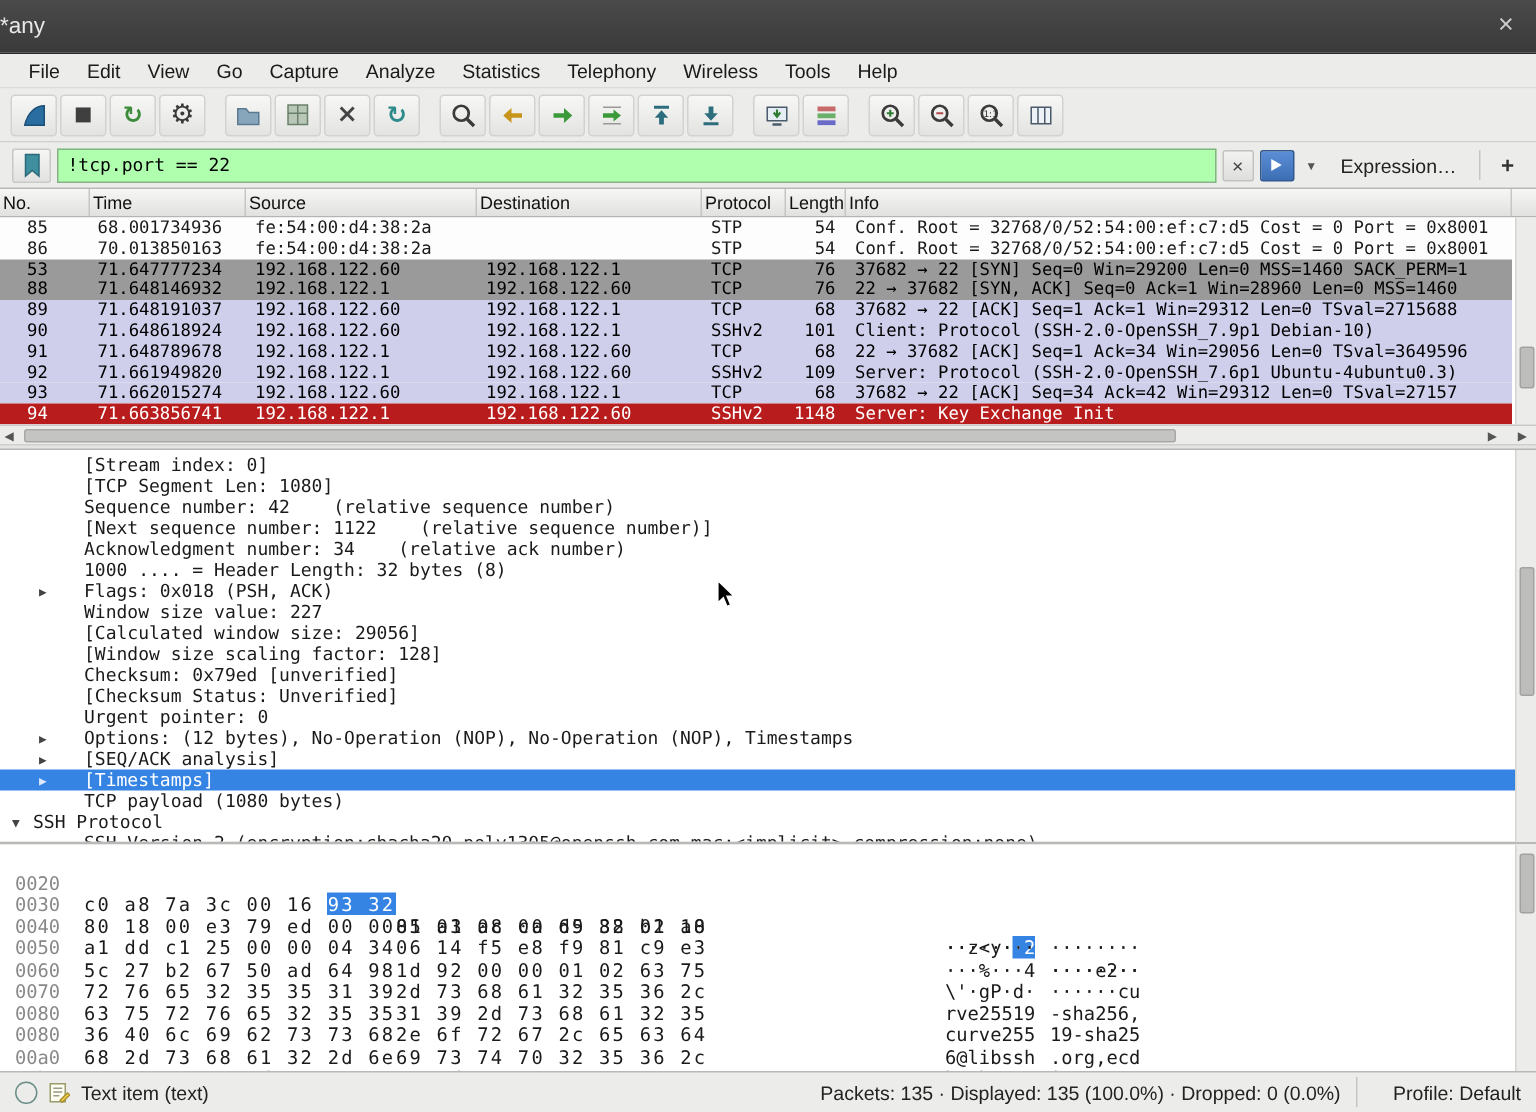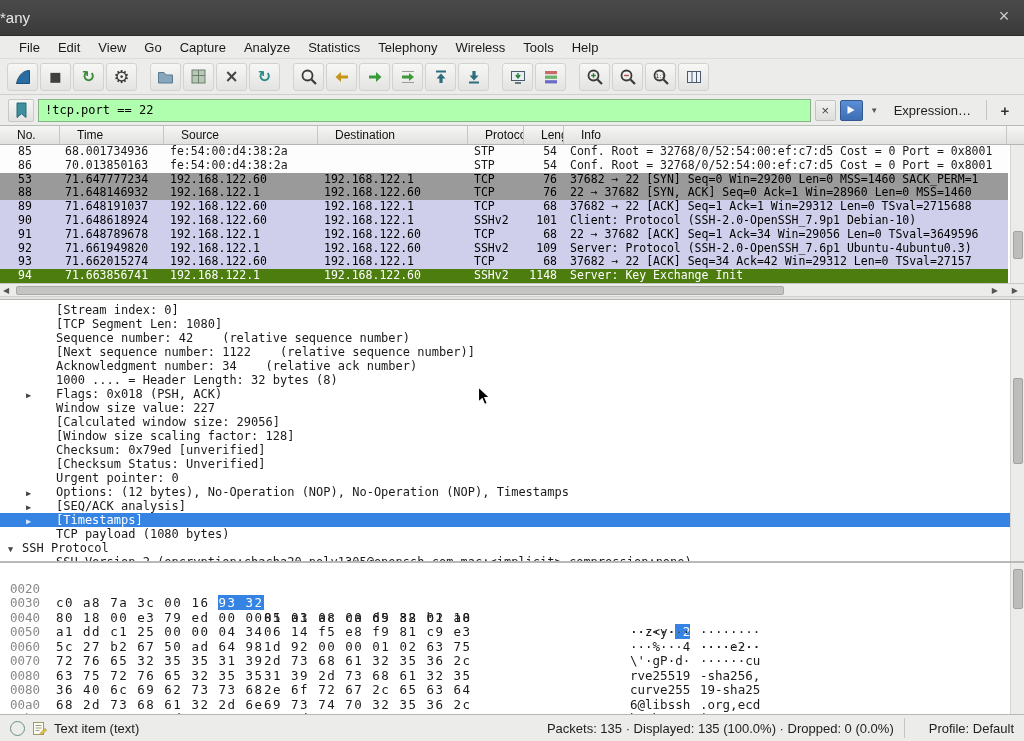--- a/index.html
+++ b/index.html
@@ -33,34 +33,34 @@
   .apply-btn{width:23px;height:21px;background:linear-gradient(#5b8ed6,#3c6eb4);border:1px solid #31598f;border-radius:2px;
     display:flex;align-items:center;justify-content:center}
   .dd-btn{width:15px;height:21px;display:flex;align-items:center;justify-content:center;font-size:8px;color:#555}
   .expr-label{font-size:13px;color:#222;padding:0 8px;white-space:nowrap}
   .vsep{width:1px;height:20px;background:#c6c6c4;margin:0 3px}
   .plus-btn{width:22px;height:22px;display:flex;align-items:center;justify-content:center;font-size:15px;font-weight:bold;color:#333}
 
   
   .plist-header{display:flex;height:19px;background:linear-gradient(#f6f6f4,#e1e1df);border-bottom:1px solid #b4b4b2;
     font-size:12px;color:#111}
-  .hcell{border-right:1px solid #c6c6c4;padding:2px 0 0 17px;white-space:nowrap;overflow:hidden}
+  .hcell{border-right:1px solid #c6c6c4;padding:2px 0 0 2px;white-space:nowrap;overflow:hidden}
   .h-no{width:60px}.h-time{width:104px}.h-src{width:154px}.h-dst{width:150px}.h-proto{width:56px}.h-len{width:40px}
   .h-info{flex:1}.h-pad{width:16px;border-right:none}
 
   .plist{height:138px;background:#ffffff;position:relative;overflow:hidden}
   .plist-rows{width:1008px;font:11.5px "DejaVu Sans Mono",monospace}
   .prow{display:flex;height:13.8px;line-height:13.8px;white-space:nowrap}
   .c-no{width:60px;padding-left:18px}.c-time{width:104px;padding-left:5px}.c-src{width:154px;padding-left:6px}
   .c-dst{width:150px;padding-left:6px}.c-proto{width:56px;padding-left:6px}
   .c-len{width:40px;text-align:right;padding-right:7px}.c-info{flex:1;padding-left:6px;overflow:hidden}
   .r-plain{background:#fdfdfd}
   .r-gray{background:#9a9a9a;color:#000}
   .r-lav{background:#cfcfec;color:#000}
-  .r-sel{background:#4d7c0f;color:#fff}
+  .r-sel{background:#b91c1c;color:#fff}
 
   
   .vscroll{position:absolute;right:0;top:0;width:14px;height:100%;background:#ececea;border-left:1px solid #d4d4d2}
   .vthumb{position:absolute;left:2px;width:10px;background:#bdbdbb;border:1px solid #a2a2a0;border-radius:2px}
   .hscroll{height:13px;background:#ececea;border-top:1px solid #c9c9c7;position:relative}
   .hs-thumb{position:absolute;left:16px;top:2px;width:768px;height:9px;background:#c4c4c2;border:1px solid #a8a8a6;border-radius:2px}
   .hs-arrow{position:absolute;top:2px;font-size:8px;color:#555}
 
   .splitter{height:4px;background:#e4e4e2;border-top:1px solid #cfcfcd;border-bottom:1px solid #b6b6b4}
   .splitter2{height:2px;background:#b9b9b7}

